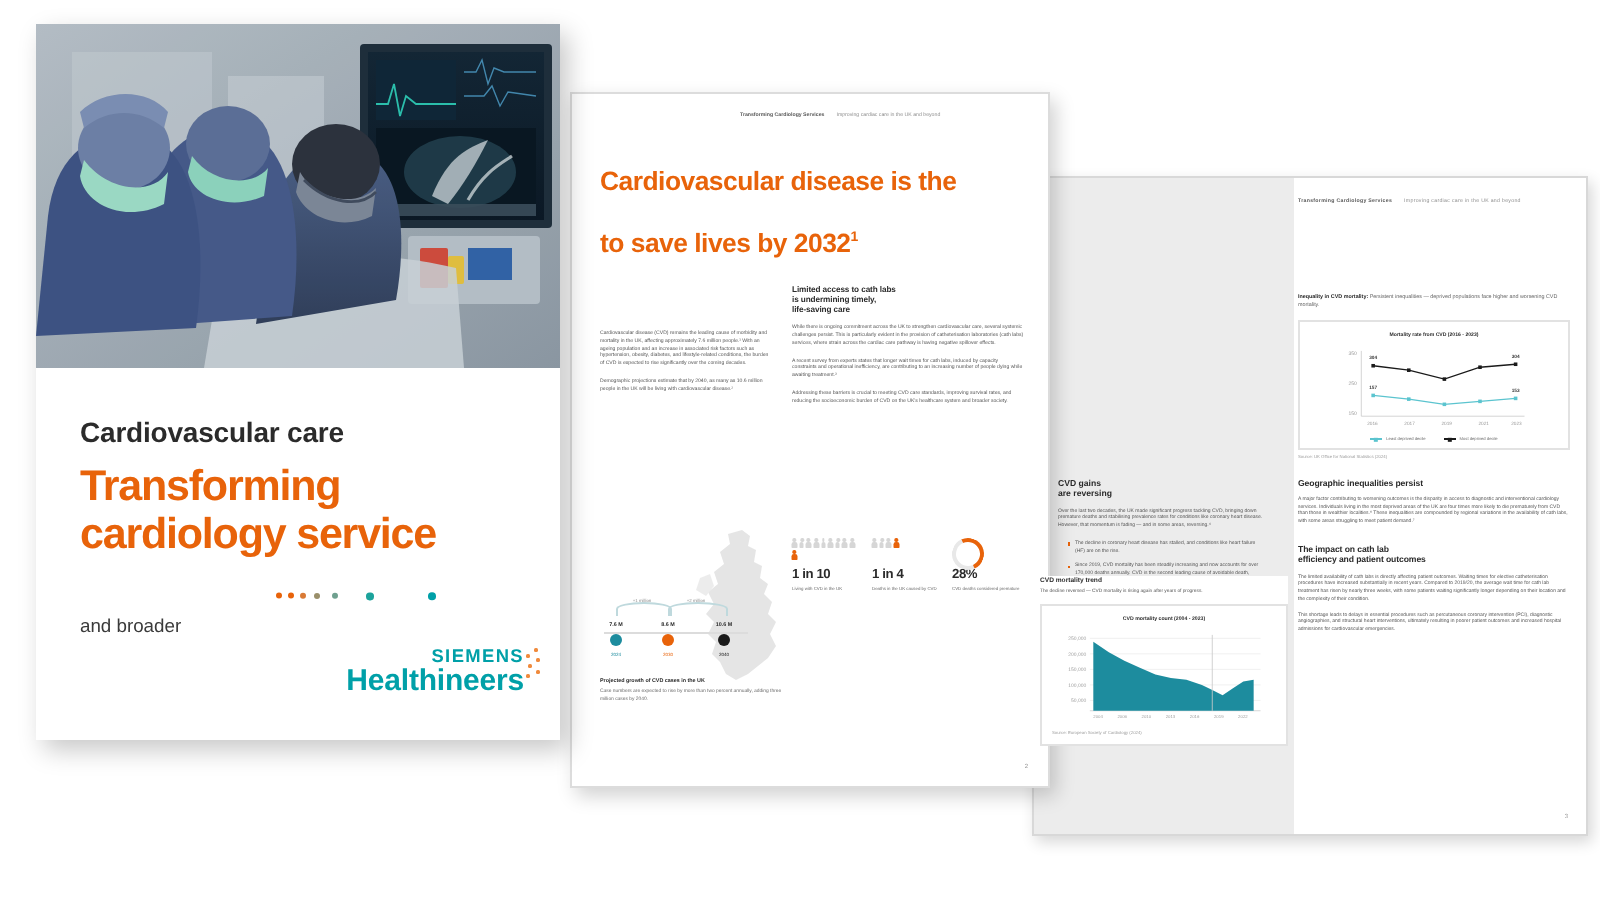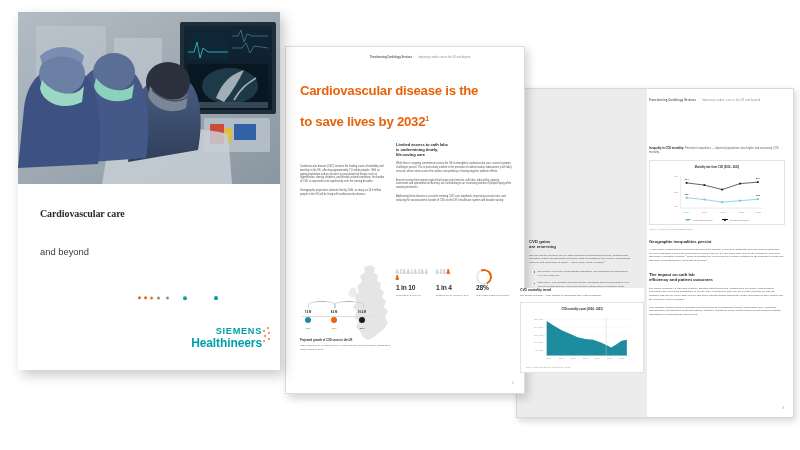--- a/index.html
+++ b/index.html
@@ -58,31 +58,31 @@
   .pm-num{position:absolute;right:10px;bottom:8px;font-size:3px;color:#9a9a9a;}
 
   
   .page-cover{
     left:18px;top:12px;width:262px;height:358px;
     box-shadow:4px 5px 12px rgba(0,0,0,.22);
     z-index:3;overflow:hidden;background:#fff;
   }
   .cover-photo{position:relative;width:100%;height:172px;overflow:hidden;background:#8d9aa8;}
   .cover-text{position:relative;padding:24px 22px 0 22px;}
-  .eyebrow{font-size:10px;font-weight:700;color:#2b2b2b;letter-spacing:-.1px;font-family:Liberation Serif, serif;}
+  .eyebrow{font-size:14px;font-weight:700;color:#2b2b2b;letter-spacing:-.1px;}
   .cover-h1{
     margin-top:8px;color:#e8630a;font-weight:700;font-size:21.5px;
     line-height:1.1;letter-spacing:-.6px;
   }
   .cover-sub{margin-top:13px;font-size:9.4px;color:#3a3a3a;line-height:1.42;}
   .dots{position:absolute;left:120px;bottom:68px;width:110px;height:8px;}
   .dot{position:absolute;border-radius:50%;top:50%;transform:translateY(-50%);}
   .logo{position:absolute;right:18px;bottom:20px;text-align:right;}
   .logo .l1{font-size:9.2px;font-weight:700;color:#00a0a8;letter-spacing:.7px;line-height:1.12;}
-  .logo .l2{font-size:12px;font-weight:700;color:#00a0a8;letter-spacing:-.1px;line-height:1.12;}
+  .logo .l2{font-size:15px;font-weight:700;color:#00a0a8;letter-spacing:-.1px;line-height:1.12;}
   .logo-mark{position:absolute;right:-9px;top:1px;width:9px;height:15px;}
   .logo-mark i{position:absolute;display:block;background:#f08a3c;border-radius:50%;width:1.6px;height:1.6px;}
 
   
   .h-sec{color:#2b2b2b;font-weight:700;line-height:1.24;}
   .body-t{color:#555;line-height:1.5;}
   .src{color:#9b9b9b;}
 
   .pm-col-l .body-t{font-size:2.55px;margin-bottom:5px;}
   .pm-col-r .h-sec{font-size:4.1px;margin-bottom:5px;letter-spacing:-.05px;}
@@ -427,23 +427,27 @@
           <ellipse cx="44" cy="62" rx="23" ry="21" fill="#6e81a8"></ellipse>
           <path d="M24,68 C36,84 58,86 66,74 L64,90 C44,100 24,90 22,76 Z" fill="#9fe0c8"></path>
           <path d="M22,44 C34,32 56,32 66,44 L64,52 C52,42 36,42 24,52 Z" fill="#7d90b6"></path>
         </g>
         <rect x="0" y="0" width="262" height="172" fill="#5c6b7a" opacity=".06"></rect>
       </svg>
     </div>
 
     <div class="cover-text">
       <div class="eyebrow">Cardiovascular care</div>
+      <div class="cover-h1">
+        <span>Transforming</span><br>
+        <span>cardiology service</span>
+      </div>
       <div class="cover-sub">
         <br>
-        <span>and beyond</span>
+        <span>and broader</span>
       </div>
     </div>
 
     <div class="dots">
       <span class="dot" style="left:0px;width:3.4px;height:3.4px;background:#e8630a"></span>
       <span class="dot" style="left:6px;width:3.4px;height:3.4px;background:#e8630a"></span>
       <span class="dot" style="left:12px;width:3.2px;height:3.2px;background:#d97a35"></span>
       <span class="dot" style="left:18.5px;width:3.0px;height:3.0px;background:#9a8f6a"></span>
       <span class="dot" style="left:28px;width:3.2px;height:3.2px;background:#6fa08f"></span>
       <span class="dot" style="left:45px;width:3.6px;height:3.6px;background:#1ca39c"></span>

